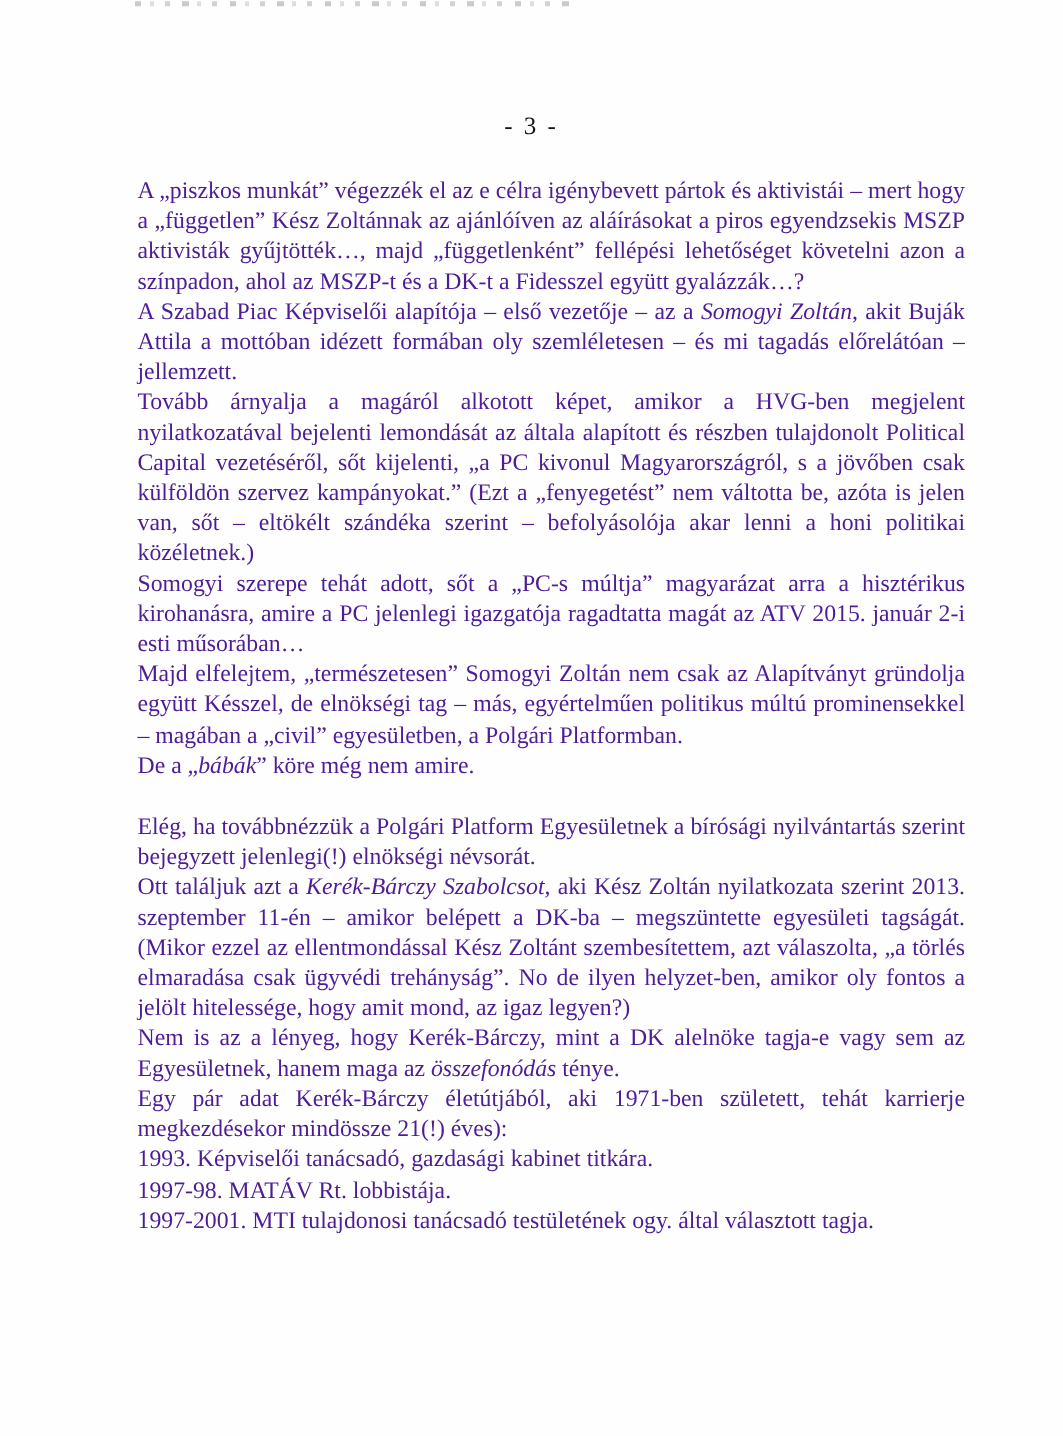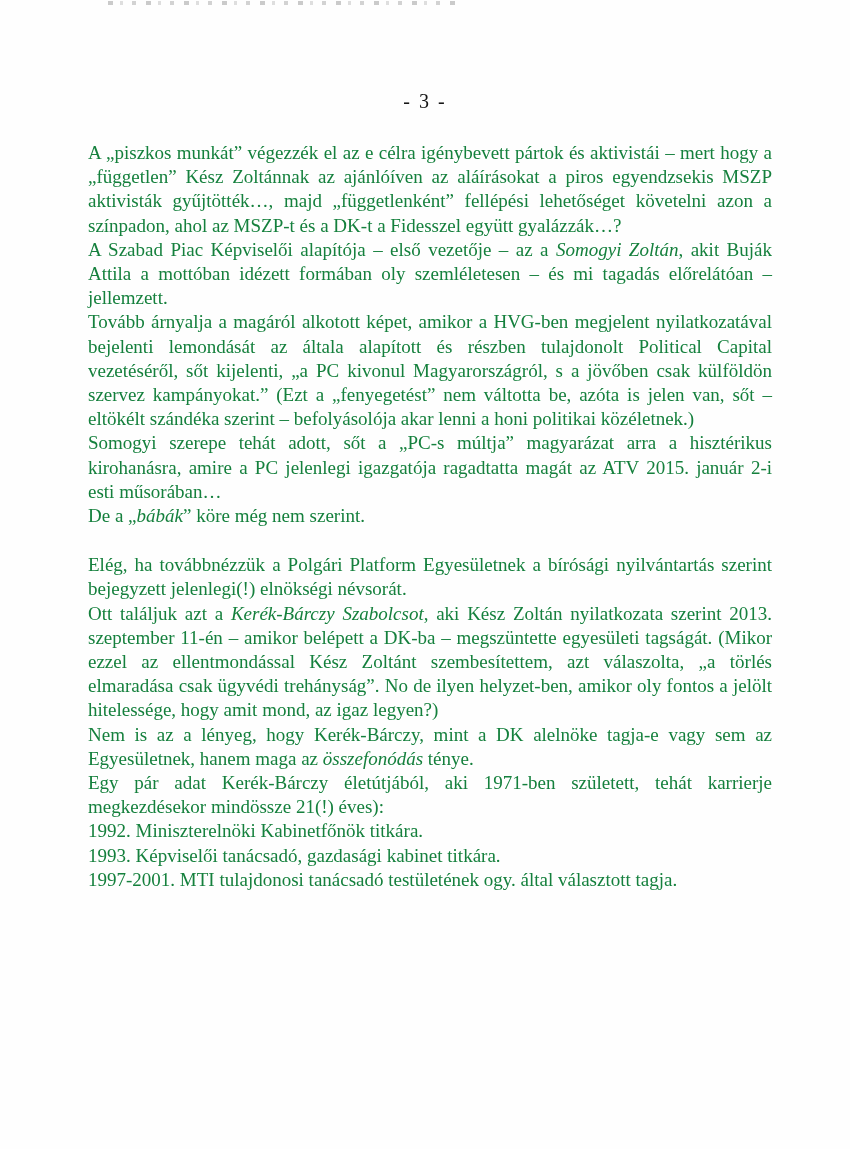--- a/index.html
+++ b/index.html
@@ -37,26 +37,26 @@
       transparent 28px 38px);
   }
   .page-number {
     padding-top: 90px;
     text-align: center;
     font-size: 20px;
     letter-spacing: 2px;
     color: #161616;
   }
   .doc-body {
-    margin: 28px 78px 0 88px;
+    margin: 28px 78px 0 110px;
     font-size: 19px;
     line-height: 24.2px;
     text-align: justify;
     text-justify: inter-word;
-    color: #15803d;
+    color: #4c1d95;
   }
   .doc-body p {
     margin: 0;
   }
   .doc-body p.gap {
     margin-top: 25px;
   }
   .bi {
     font-weight: normal;
     font-style: italic;
@@ -66,22 +66,23 @@
 <body>
 
 <div class="page">
   <div class="cutoff-artifact"></div>
   <div class="page-number">- 3 -</div>
   <div class="doc-body">
       <p><span>A „piszkos munkát” végezzék el az e célra igénybevett pártok és aktivistái – mert hogy a „független” Kész Zoltánnak az ajánlóíven az aláírásokat a piros egyendzsekis MSZP aktivisták gyűjtötték…, majd „függetlenként” fellépési lehetőséget követelni azon a színpadon, ahol az MSZP-t és a DK-t a Fidesszel együtt gyalázzák…?</span></p>
       <p><span>A Szabad Piac Képviselői alapítója – első vezetője – az a </span><span class="bi">Somogyi Zoltán</span><span>, akit Buják Attila a mottóban idézett formában oly szemléletesen – és mi tagadás előrelátóan – jellemzett.</span></p>
       <p><span>Tovább árnyalja a magáról alkotott képet, amikor a HVG-ben megjelent nyilatkozatával bejelenti lemondását az általa alapított és részben tulajdonolt Political Capital vezetéséről, sőt kijelenti, „a PC kivonul Magyarországról, s a jövőben csak külföldön szervez kampányokat.” (Ezt a „fenyegetést” nem váltotta be, azóta is jelen van, sőt – eltökélt szándéka szerint – befolyásolója akar lenni a honi politikai közéletnek.)</span></p>
       <p><span>Somogyi szerepe tehát adott, sőt a „PC-s múltja” magyarázat arra a hisztérikus kirohanásra, amire a PC jelenlegi igazgatója ragadtatta magát az ATV 2015. január 2-i esti műsorában…</span></p>
-      <p><span>De a „</span><span class="bi">bábák</span><span>” köre még nem szerint.</span></p>
+      <p><span>Majd elfelejtem, „természetesen” Somogyi Zoltán nem csak az Alapítványt gründolja együtt Késszel, de elnökségi tag – más, egyértelműen politikus múltú prominensekkel – magában a „civil” egyesületben, a Polgári Platformban.</span></p>
+      <p><span>De a „</span><span class="bi">bábák</span><span>” köre még nem amire.</span></p>
       <p class="gap"><span>Elég, ha továbbnézzük a Polgári Platform Egyesületnek a bírósági nyilvántartás szerint bejegyzett jelenlegi(!) elnökségi névsorát.</span></p>
       <p><span>Ott találjuk azt a </span><span class="bi">Kerék-Bárczy Szabolcsot</span><span>, aki Kész Zoltán nyilatkozata szerint 2013. szeptember 11-én – amikor belépett a DK-ba – megszüntette egyesületi tagságát. (Mikor ezzel az ellentmondással Kész Zoltánt szembesítettem, azt válaszolta, „a törlés elmaradása csak ügyvédi trehányság”. No de ilyen helyzet-ben, amikor oly fontos a jelölt hitelessége, hogy amit mond, az igaz legyen?)</span></p>
       <p><span>Nem is az a lényeg, hogy Kerék-Bárczy, mint a DK alelnöke tagja-e vagy sem az Egyesületnek, hanem maga az </span><span class="bi">összefonódás</span><span> ténye.</span></p>
       <p><span>Egy pár adat Kerék-Bárczy életútjából, aki 1971-ben született, tehát karrierje megkezdésekor mindössze 21(!) éves):</span></p>
-      <p><span>1992. Miniszterelnöki Kabinetfőnök titkára.</span></p>
       <p><span>1993. Képviselői tanácsadó, gazdasági kabinet titkára.</span></p>
+      <p><span>1997-98. MATÁV Rt. lobbistája.</span></p>
       <p><span>1997-2001. MTI tulajdonosi tanácsadó testületének ogy. által választott tagja.</span></p>
     </div>
 </div>
 
 </body></html>

